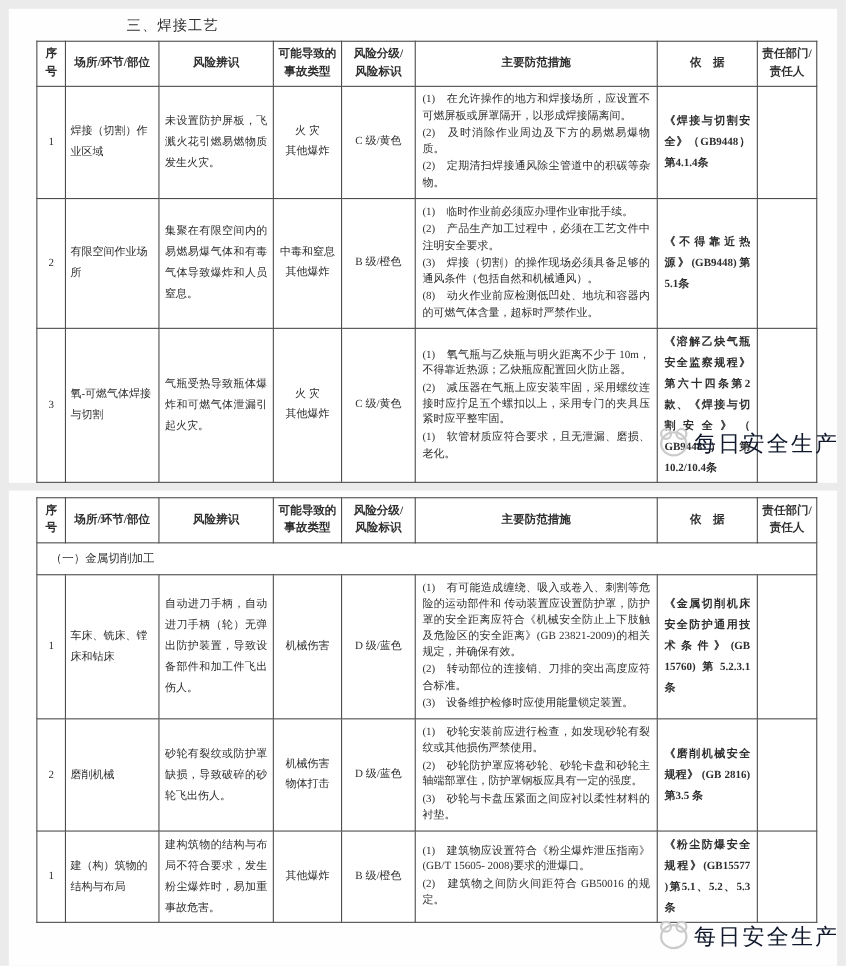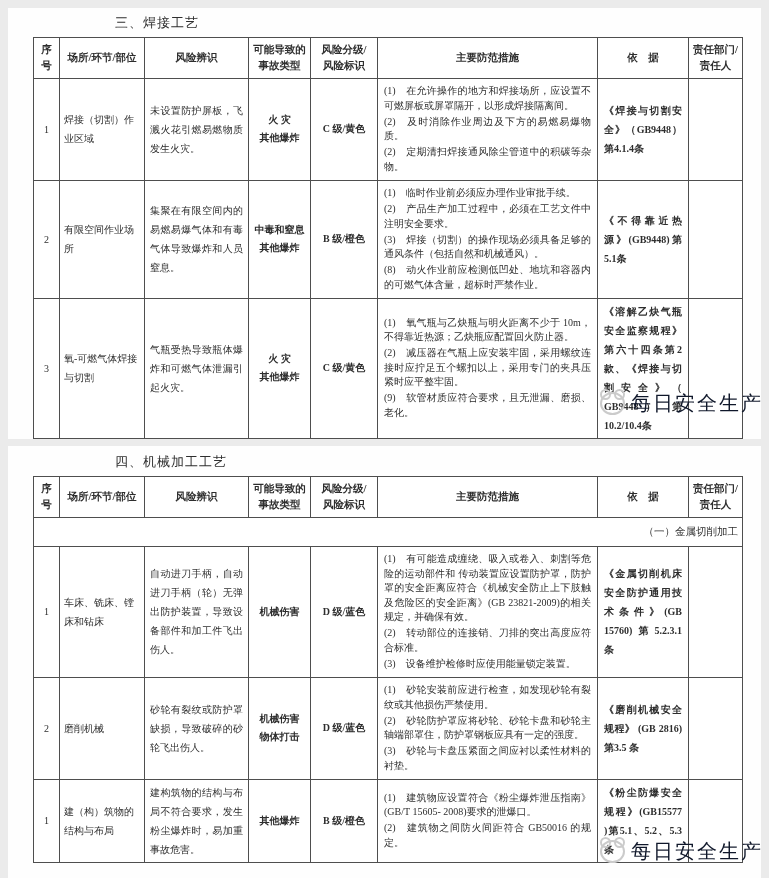--- a/index.html
+++ b/index.html
@@ -15,26 +15,26 @@
   #panel-1 { top:8px; height:431px; overflow:hidden; padding-top:5px; }
   #panel-2 { top:446px; height:440px; overflow:hidden; padding-top:6px; }
   .section-title { font-size:13px; font-weight:normal; margin:1px 0 5px 107px; letter-spacing:1px; }
   table { border-collapse:collapse; table-layout:fixed; width:709px; margin-left:25px; background:#fff; }
   th, td { border:1px solid #4e4e4e; overflow:hidden; }
   th { font-size:10.5px; font-weight:bold; white-space:pre-line; text-align:center; vertical-align:middle; line-height:1.5; padding:4px 1px; }
   td { font-size:10px; vertical-align:middle; padding:3px 5px; }
   .c-no     { text-align:center; }
   .c-place  { line-height:1.9; padding:3px 4px; }
   .c-risk   { text-align:justify; line-height:1.9; }
-  .c-acc, .c-level { text-align:center; white-space:pre-line; line-height:1.8; padding:3px 2px;font-weight:bold; }
+  .c-acc, .c-level { text-align:center; white-space:pre-line; line-height:1.8; padding:3px 2px; }
   .c-measures { padding:4px 6px; }
   .measure  { line-height:1.45; margin:1.5px 0; text-align:justify; }
   .c-basis  { line-height:1.9; text-align:justify; padding:3px 6px;font-weight:bold; }
   .c-owner  { }
-  .section-cell { text-align:right; padding:7px 4px 7px 12px; font-size:10.5px; }
+  .section-cell { text-align:left; padding:7px 4px 7px 12px; font-size:10.5px; }
   .watermark { position:absolute; display:flex; align-items:center; gap:6px; z-index:5; pointer-events:none; }
   .wm-logo { width:25px; height:23px; border:2px solid #cbcbcb; border-radius:50%; position:relative; flex:0 0 auto; }
   .wm-logo::before, .wm-logo::after { content:""; position:absolute; width:7px; height:7px; border:2px solid #cbcbcb; border-radius:50%; top:-5px; }
   .wm-logo::before { left:-2px; } .wm-logo::after { right:-2px; }
   .wm-text { font-size:20px; letter-spacing:2px; color:#0f172a; white-space:nowrap; }
   #wm-1 { left:600px; top:390px; }
   #wm-2 { left:600px; top:838px; }
 </style>
 </head>
 <body>
@@ -103,42 +103,41 @@
         <tr>
           <td class="c-no">3</td>
           <td class="c-place">氧-可燃气体焊接与切割</td>
           <td class="c-risk">气瓶受热导致瓶体爆炸和可燃气体泄漏引起火灾。</td>
           <td class="c-acc">火 灾
 其他爆炸</td>
           <td class="c-level">C 级/黄色</td>
           <td class="c-measures">
             <div class="measure">(1)　氧气瓶与乙炔瓶与明火距离不少于 10m，不得靠近热源；乙炔瓶应配置回火防止器。</div>
             <div class="measure">(2)　减压器在气瓶上应安装牢固，采用螺纹连接时应拧足五个螺扣以上，采用专门的夹具压紧时应平整牢固。</div>
-            <div class="measure">(9)　软管材质应符合要求，且无泄漏、磨损、老化。</div>
+            <div class="measure">(1)　软管材质应符合要求，且无泄漏、磨损、老化。</div>
           </td>
           <td class="c-basis">《溶解乙炔气瓶安全监察规程》第六十四条第2款、《焊接与切割安全》（ GB9448） 第10.2/10.4条</td>
           <td class="c-owner"></td>
         </tr>
         <tr>
           <td class="c-no">4</td>
           <td class="c-place">电焊设备</td>
           <td class="c-risk">一次线绝缘破损，二次线接头过多或搭接在可燃气体管道上，导致人员触电和可燃气体爆炸。</td>
           <td class="c-acc">触 电
 其他爆炸</td>
           <td class="c-level">C 级/黄色</td>
           <td class="c-measures"></td>
           <td class="c-basis">《机械制造企业安全生产标准化规范》(AQ/T 7009)第</td>
           <td class="c-owner"></td>
         </tr>
       </tbody>
   </table>
 </div>
 
 <div class="panel" id="panel-2">
-  <div class="section-title">四、机械加工工艺</div>
   <table>
     <colgroup>
       <col style="width:26px">
         <col style="width:85px">
         <col style="width:104px">
         <col style="width:62px">
       <col style="width:67px">
         <col style="width:220px">
         <col style="width:91px">
         <col style="width:54px">

